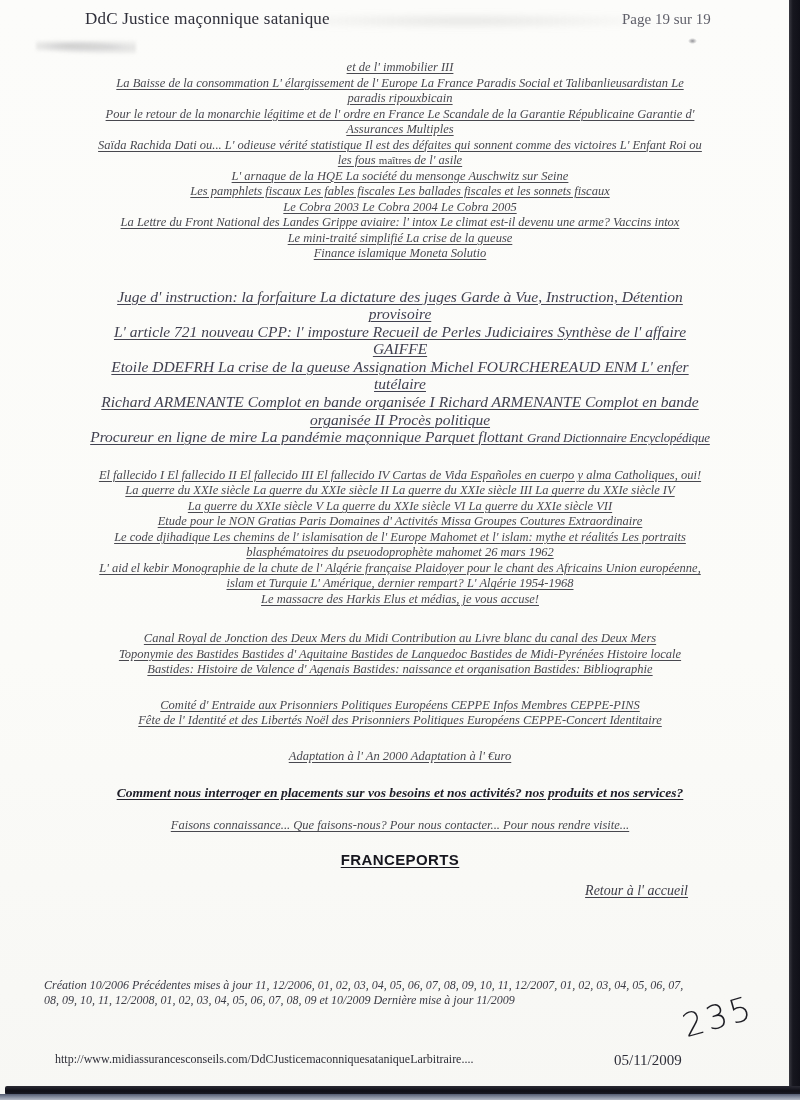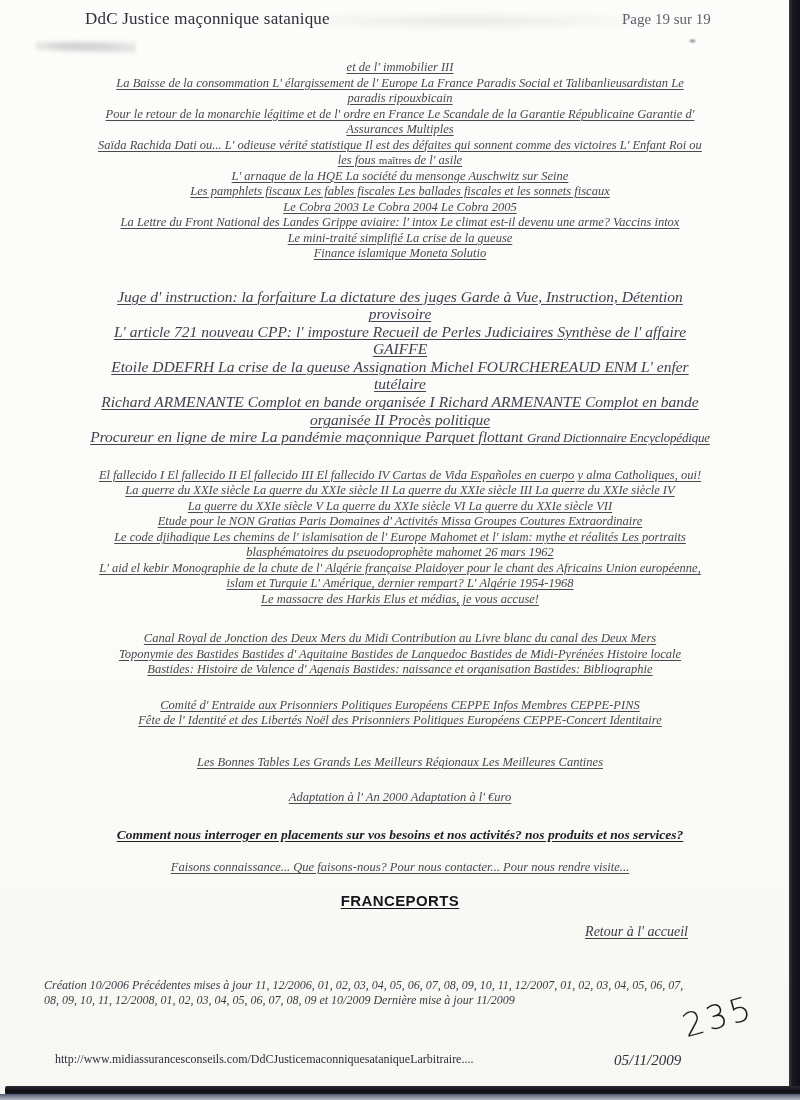--- a/index.html
+++ b/index.html
@@ -54,21 +54,21 @@
   #sec-franceports{margin-top:18px;}
   #sec-retour{margin-top:15px;}
 
   
   .update-note{position:absolute;left:44px;top:978px;width:640px;text-align:left;
     font:italic 12px/14.5px "Liberation Serif",serif;color:#3a3a44;}
   .handwritten{position:absolute;left:682px;top:1000px;
     font:300 33px/33px "DejaVu Sans",sans-serif;color:#1d1d24;
     transform:rotate(-16deg);letter-spacing:3px;}
   .url-row{position:absolute;left:55px;top:1052px;font-size:12px;color:#2e2e38;}
-  .print-date{position:absolute;left:614px;top:1052px;font-size:15px;color:#2e2e38;font-style:italic;}
+  .print-date{position:absolute;left:614px;top:1052px;font-size:15px;color:#2e2e38;}
   .watermark{position:absolute;right:12px;top:1082px;z-index:5;
     font:13px/16px "Liberation Sans",sans-serif;color:#b6bac2;letter-spacing:.5px;
     text-shadow:0 1px 1px rgba(0,0,0,.6);margin-top:24px;}
 </style>
 </head>
 <body>
 
 <div class="canvas">
 
   <div class="scan-streak"></div>
@@ -118,23 +118,20 @@
       </div>
       <div class="sec small" id="sec-canal">
         <div class="line"><span>Canal Royal de Jonction des Deux Mers du Midi Contribution au Livre blanc du canal des Deux Mers</span></div>
         <div class="line"><span>Toponymie des Bastides Bastides d' Aquitaine Bastides de Languedoc Bastides de Midi-Pyrénées Histoire locale</span></div>
         <div class="line"><span>Bastides: Histoire de Valence d' Agenais Bastides: naissance et organisation Bastides: Bibliographie</span></div>
       </div>
       <div class="sec small" id="sec-ceppe">
         <div class="line"><span>Comité d' Entraide aux Prisonniers Politiques Européens CEPPE Infos Membres CEPPE-PINS</span></div>
         <div class="line"><span>Fête de l' Identité et des Libertés Noël des Prisonniers Politiques Européens CEPPE-Concert Identitaire</span></div>
       </div>
-      <div class="sec small" id="sec-tables">
-        <div class="line"><span>Les Bonnes Tables Les Grands Les Meilleurs Régionaux Les Meilleures Cantines</span></div>
-      </div>
       <div class="sec small" id="sec-adaptation">
         <div class="line"><span>Adaptation à l' An 2000 Adaptation à l' €uro</span></div>
       </div>
       <div class="sec bold" id="sec-placements">
         <div class="line"><span>Comment nous interroger en placements sur vos besoins et nos activités? nos produits et nos services?</span></div>
       </div>
       <div class="sec small" id="sec-faisons">
         <div class="line"><span>Faisons connaissance... Que faisons-nous? Pour nous contacter... Pour nous rendre visite...</span></div>
       </div>
       <div class="sec brand" id="sec-franceports">

